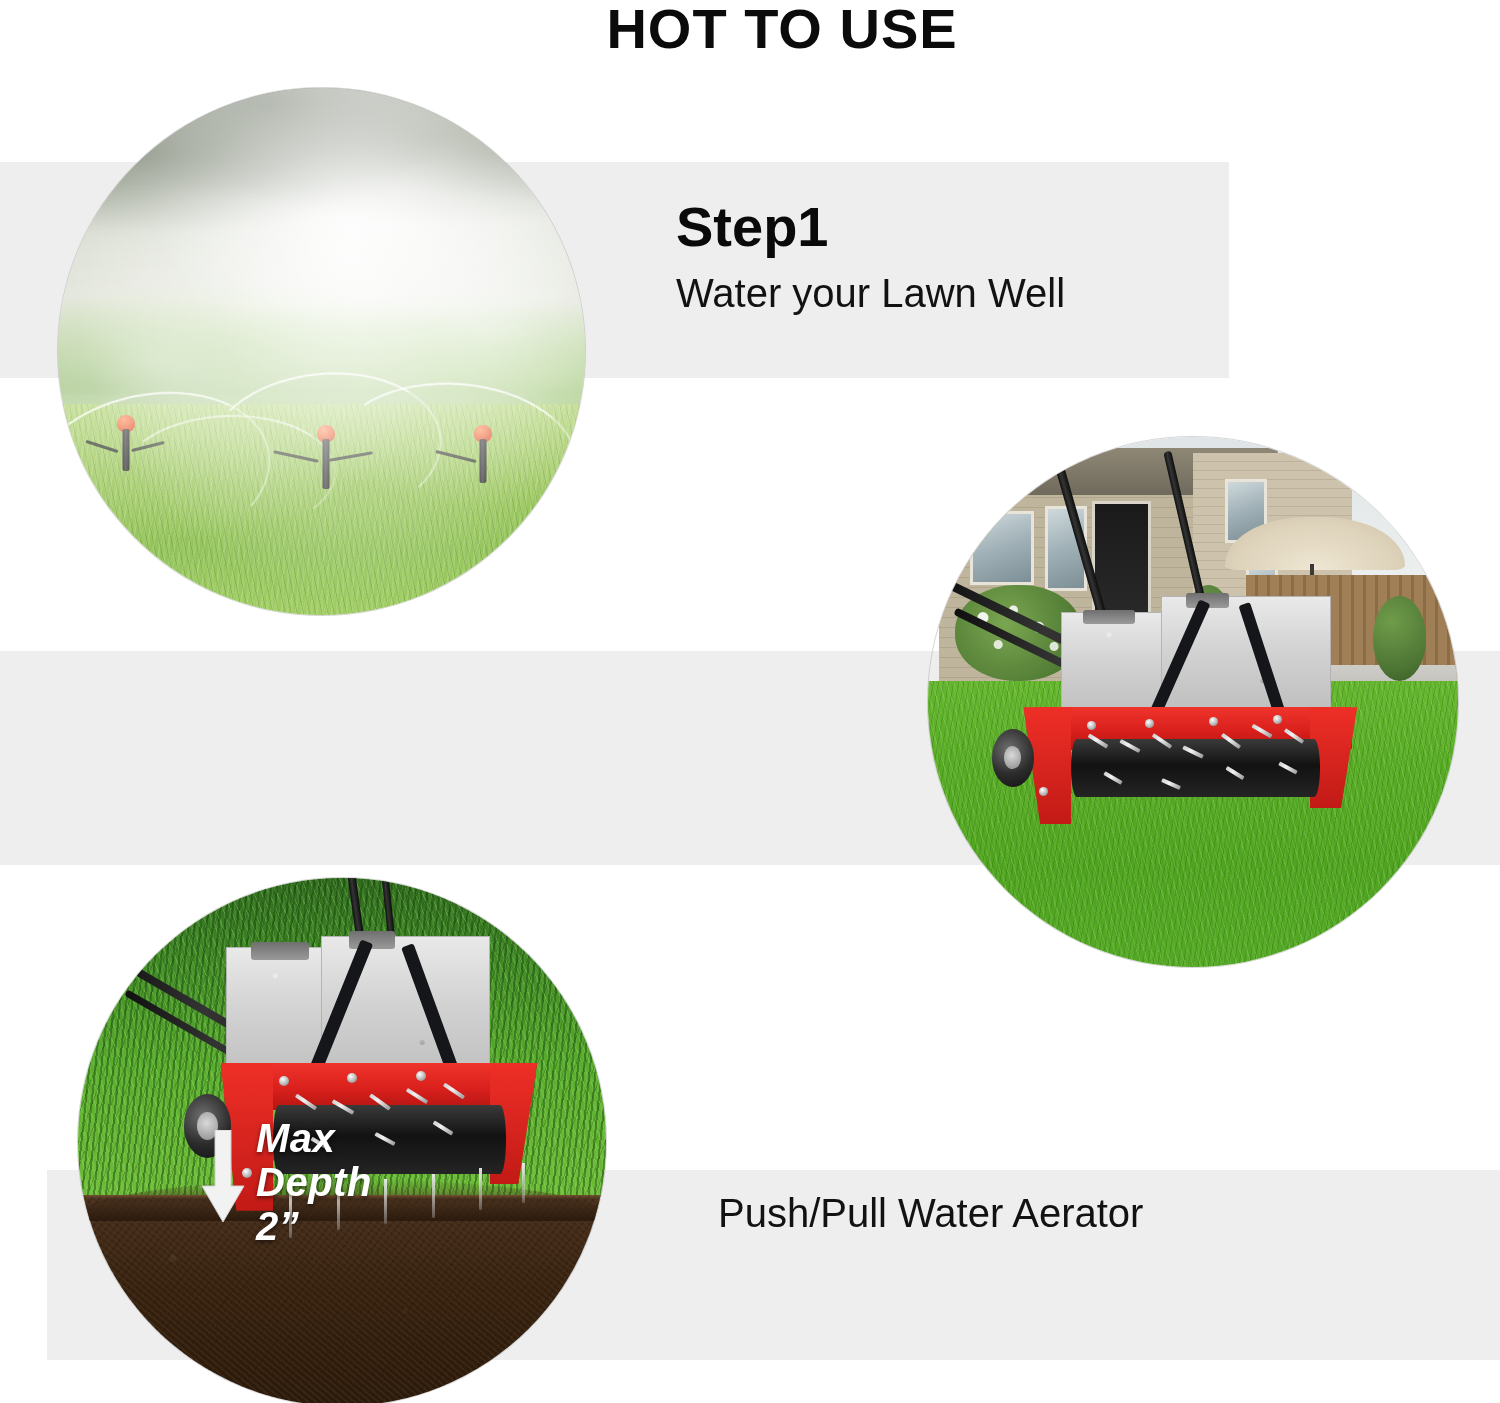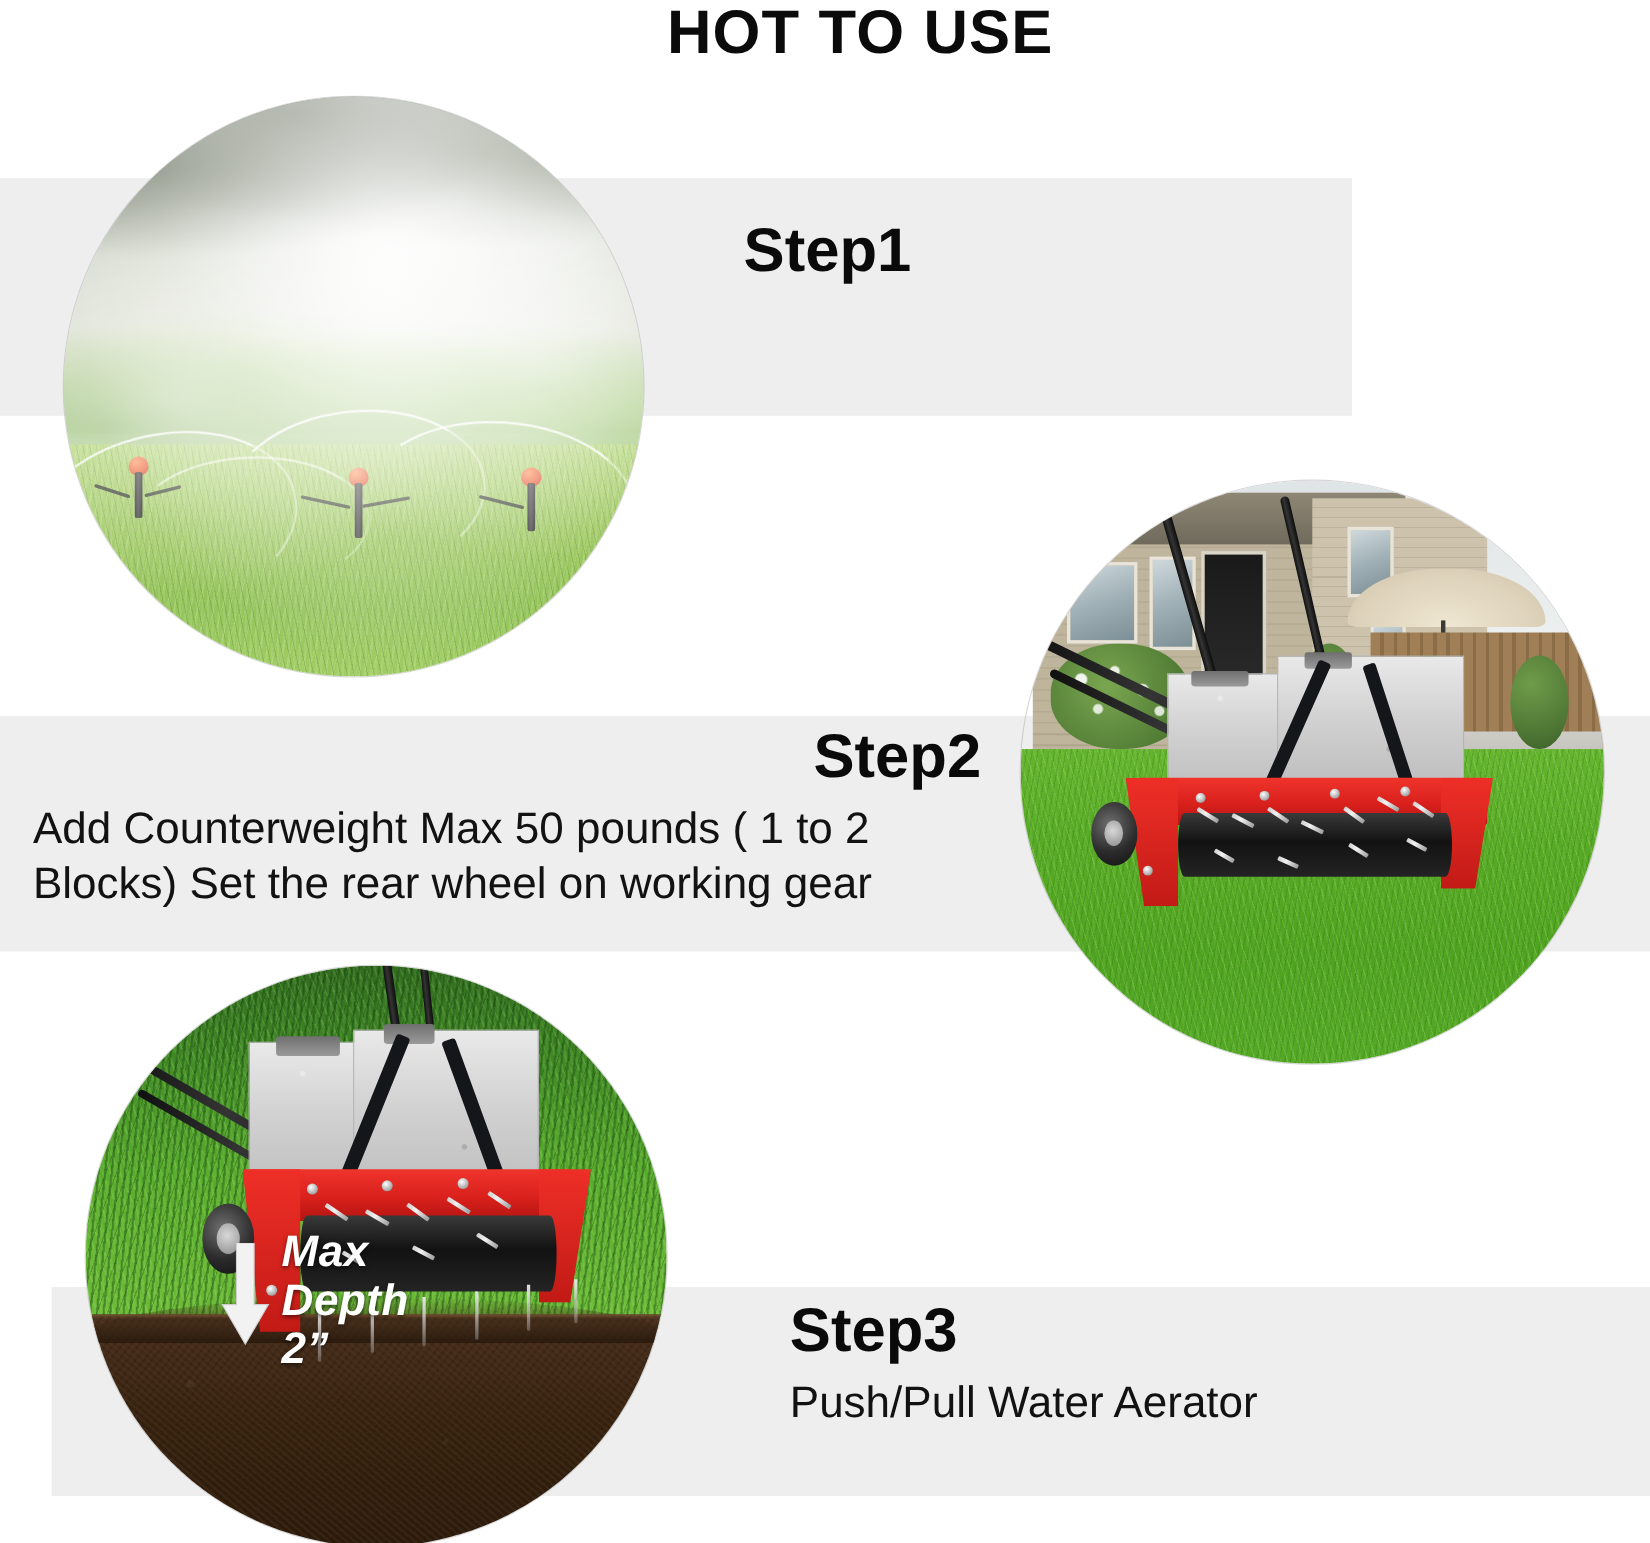--- a/index.html
+++ b/index.html
@@ -398,20 +398,21 @@
         <div class="sh-stake" style="height:44px;"></div>
         <div class="sh-arm" style="left:-34px; width:42px; transform:rotate(14deg);"></div>
       </div>
 
       <div class="s1-mist"></div>
     </div>
   </div>
 
   <div class="step-block" id="step1-block">
     <div class="step-title">Step1</div>
+    <div class="step-desc">Water your Lawn Well</div>
   </div>
 
   <div class="photo-circle" id="photo-aerator-lawn">
     <div class="scene">
       <div class="s2-sky"></div>
       <div class="s2-house"></div>
       <div class="s2-roof"></div>
       <div class="s2-house-right"></div>
       <div class="s2-window" style="left:8%;  top:14%; width:12%; height:14%;"></div>
       <div class="s2-window" style="left:22%; top:13%; width:8%;  height:16%;"></div>
@@ -466,24 +467,20 @@
       <div class="aer-spike" style="left:44%; top:65%; width:20px; height:4px; transform:rotate(24deg);"></div>
       <div class="aer-spike" style="left:56%; top:63%; width:20px; height:4px; transform:rotate(32deg);"></div>
       <div class="aer-spike" style="left:66%; top:62%; width:20px; height:4px; transform:rotate(28deg);"></div>
 
       <div class="aer-wheel" style="left:12%; top:55%; width:8%; height:11%;">
         <div class="aer-wheel-hub" style="left:30%; top:30%; width:40%; height:40%;"></div>
       </div>
     </div>
   </div>
 
-  <div class="step-block" id="step2-block">
-    <div class="step-title">Step2</div>
-    <div class="step-desc">Add Counterweight Max 50 pounds ( 1 to 2 Blocks) Set the rear wheel on working gear</div>
-  </div>
 
   <div class="photo-circle" id="photo-aerator-soil">
     <div class="scene">
       <div class="s3-grass-bg"></div>
       <div class="s3-soil"></div>
       <div class="s3-soil-edge"></div>
       <div class="s3-soil-top"></div>
 
       <div class="aer-handle-bar" style="left:6%;  top:14%; width:52%; height:8px; transform:rotate(30deg); transform-origin:left center;"></div>
       <div class="aer-handle-bar" style="left:9%;  top:21%; width:50%; height:7px; transform:rotate(30deg); transform-origin:left center;"></div>
@@ -536,17 +533,16 @@
           <polygon points="15,0 31,0 31,56 44,56 23,92 2,56 15,56" fill="#f2f2f2" stroke="#cfcfcf" stroke-width="1"></polygon>
         </svg>
       </div>
       <div class="depth-label">Max
 Depth
 2”</div>
     </div>
   </div>
 
   <div class="step-block" id="step3-block">
-    <div class="step-title">Step3</div>
     <div class="step-desc">Push/Pull Water Aerator</div>
   </div>
 
 </div>
 
 </body></html>

